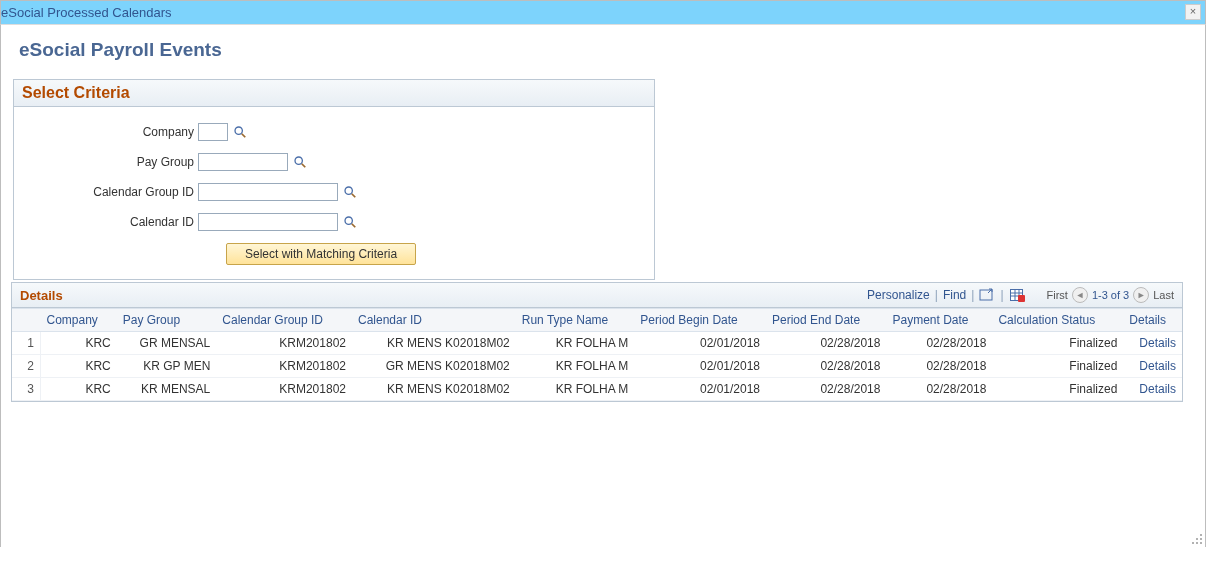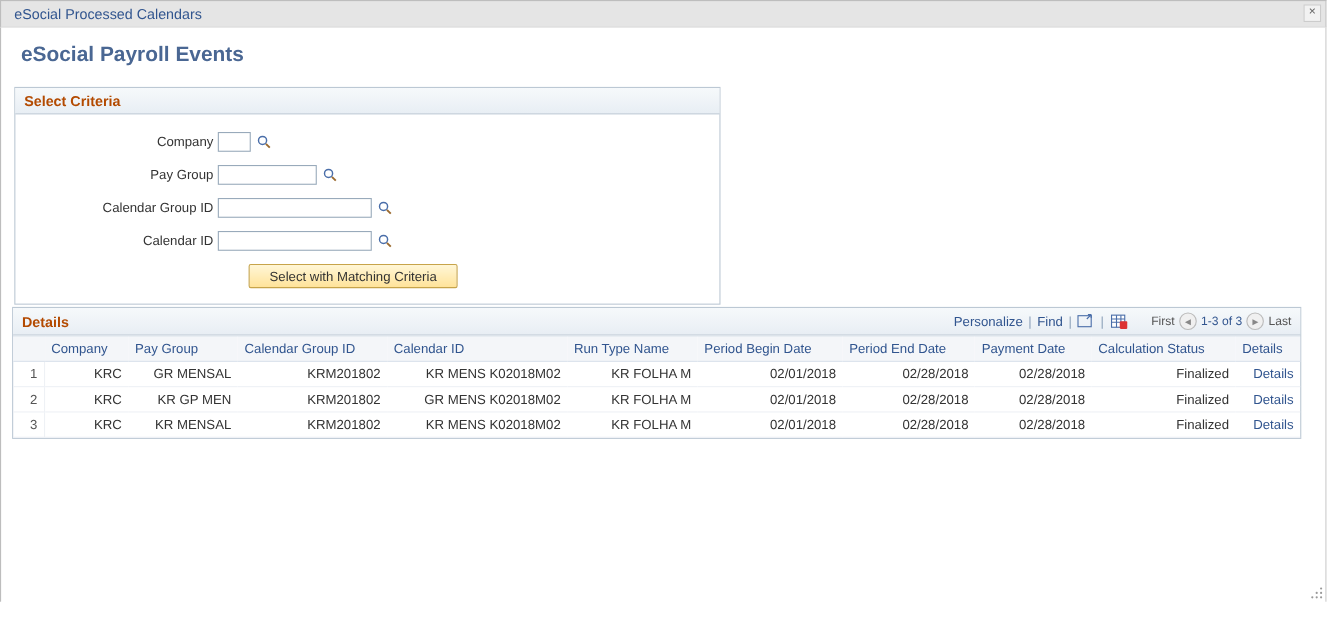--- a/index.html
+++ b/index.html
@@ -10,22 +10,22 @@
     color: #333;
     background: #fff;
     width: 1206px;
     height: 571px;
     overflow: hidden;
     position: relative;
   }
   .modal-hdr {
     border: 1px solid #bdbdbd;
     border-bottom: 1px solid #ddd;
-    padding: 4px 12px;
-    background: #e5e5e5;
+    padding: 4px 0;
+    background: #7dd3fc;
     position: relative;
   }
   .modal-hdr-title {
     color: #31558f;
     font-size: 13px;
   }
   .close-x {
     position: absolute;
     right: 4px;
     top: 3px;
@@ -75,21 +75,21 @@
     border: 1px solid #bcc8d4;
     width: 640px;
     margin-left: 2px;
   }
   .criteria-hdr {
     background: linear-gradient(#f6f9fb, #e8eef4);
     border-bottom: 1px solid #bcc8d4;
     padding: 4px 8px;
     color: #b34a00;
     font-weight: bold;
-    font-size: 13px;
+    font-size: 16px;
   }
   .criteria-body {
     padding: 16px 10px 14px 10px;
   }
   .form-row {
     display: flex;
     align-items: center;
     margin-bottom: 12px;
   }
   .form-row label {

